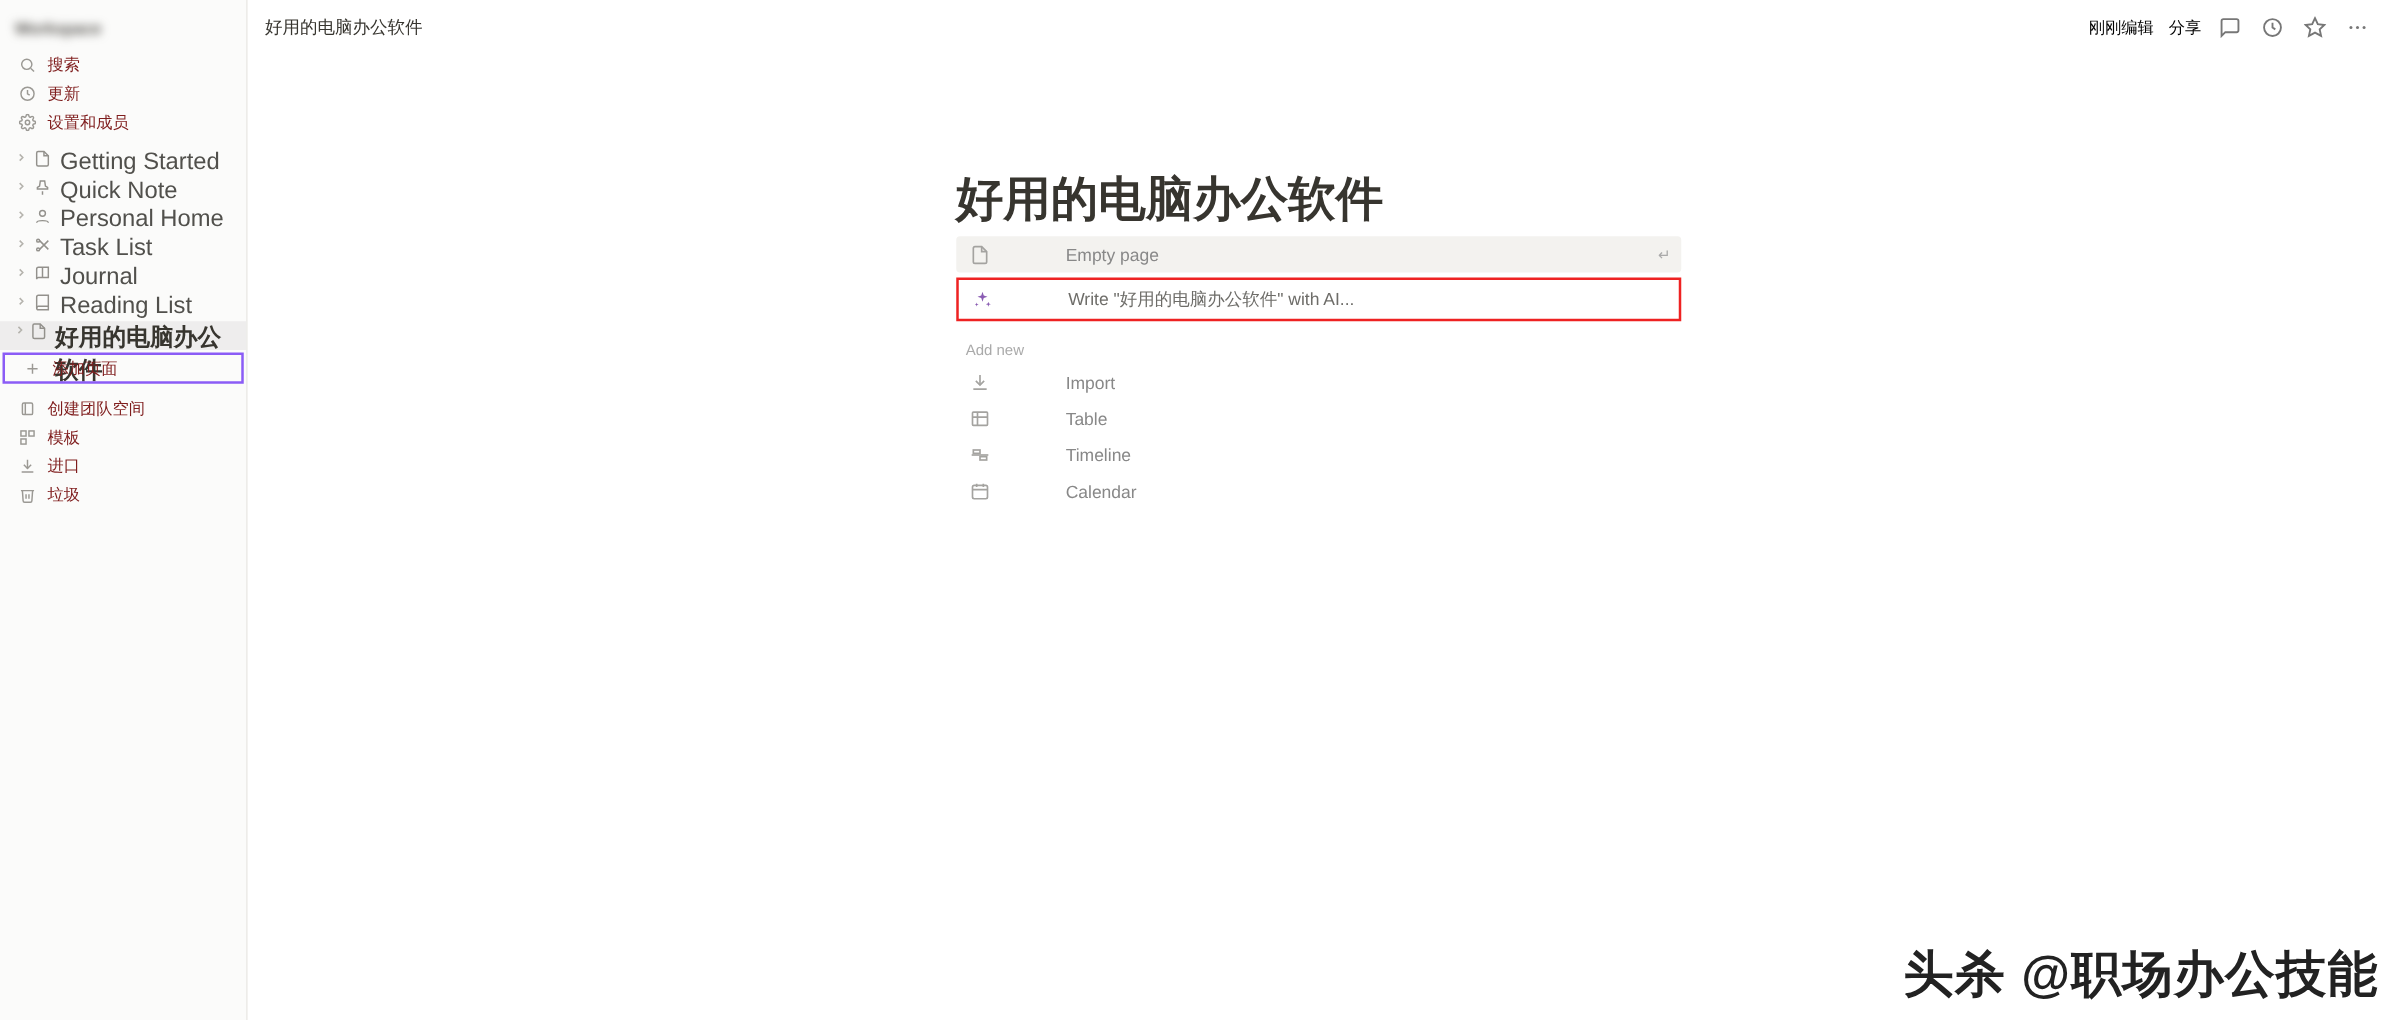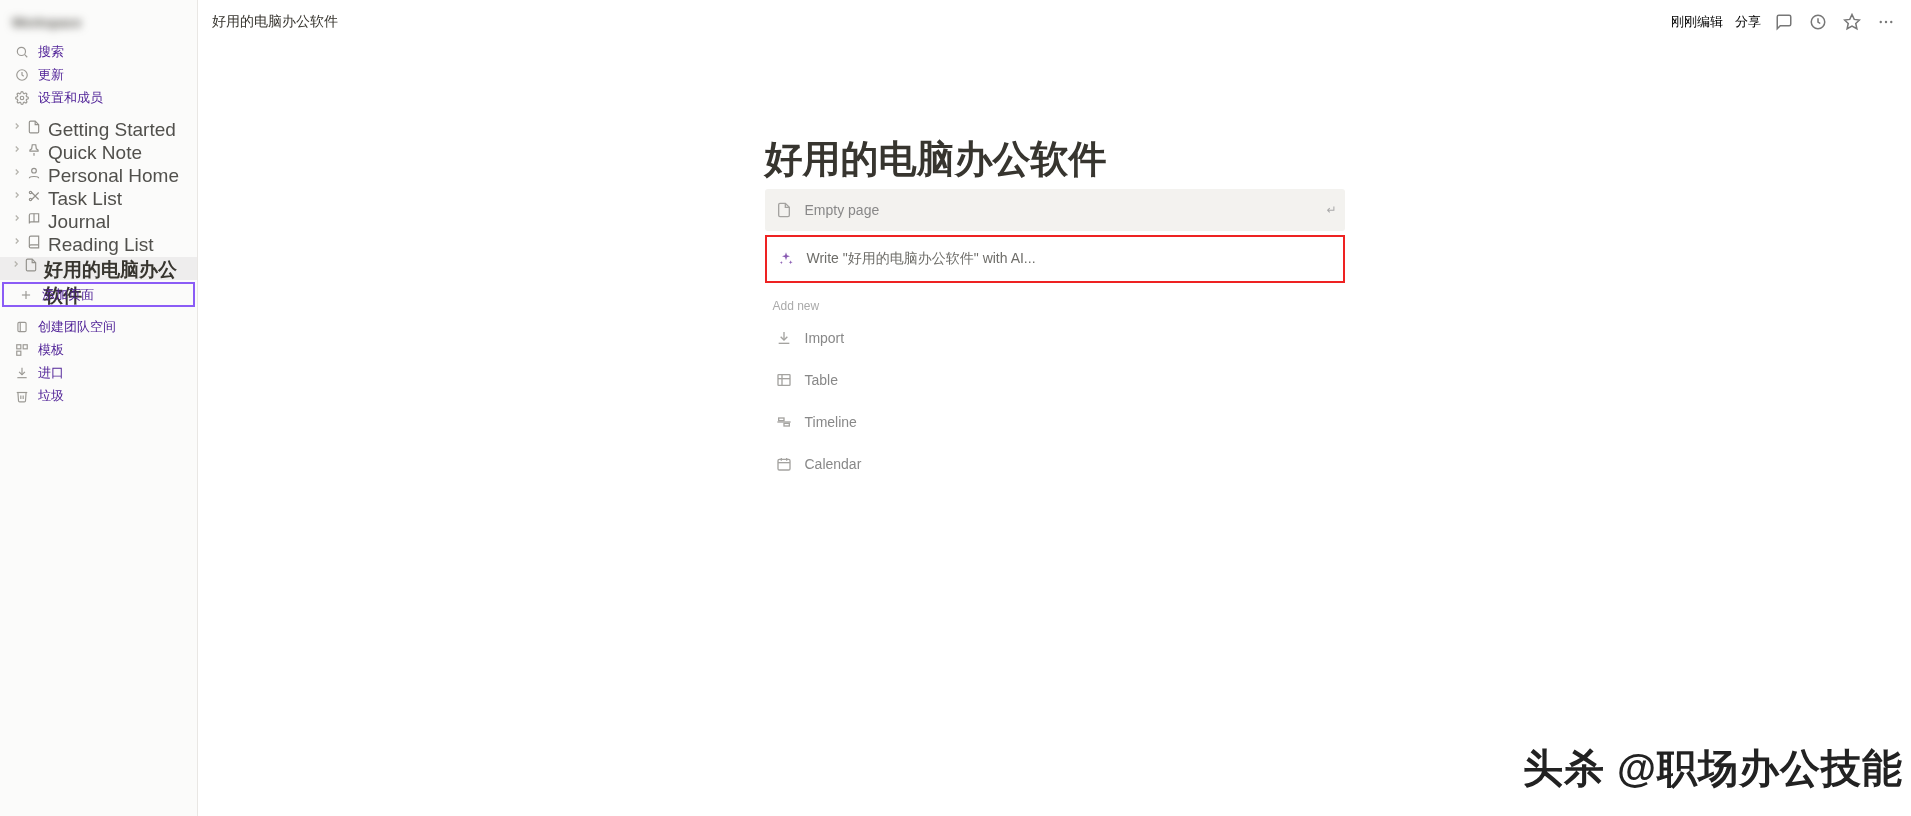--- a/index.html
+++ b/index.html
@@ -11,21 +11,21 @@
   }
   
   .sidebar{
     width:198px; min-width:198px; height:100%;
     background:#fbfbfa; border-right:1px solid #e9e7e4;
     display:flex; flex-direction:column; padding-top:4px;
     color:#52504a;
   }
   .sb-item{
     display:flex; align-items:center; height:23px;
-    padding:0 10px 0 14px; cursor:pointer; font-size:13px; color:#4c1d95;
+    padding:0 10px 0 14px; cursor:pointer; font-size:13px; color:#7f1d1d;
   }
   .sb-item .ic{ width:16px; height:16px; margin-right:8px; display:flex; align-items:center; justify-content:center; color:#9b9994; }
   .sb-head{ height:36px; display:flex; align-items:center; padding:0 12px; font-weight:600; color:#55534e; font-size:13px; filter:blur(4px);}
   .sb-group{ margin-top:10px; }
   .page-row{
     display:flex; align-items:flex-start; height:23px; padding:0 6px 0 10px;
     cursor:pointer; font-size:19px; color:#51504c;
   }
   .page-row .chevron{ width:14px; height:14px; display:flex; align-items:center; justify-content:center; color:#b5b3ad; margin-right:2px;}
   .page-row .picon{ width:16px; height:16px; margin-right:6px; display:flex; align-items:center; justify-content:center; color:#93918c;}
@@ -49,36 +49,36 @@
   .content{
     flex:1; display:flex; justify-content:center; overflow:auto;
   }
   .page{
     width:580px; padding-top:90px;
   }
   .page-title{
     font-size:38px; font-weight:700; color:#37352f; margin-bottom:4px;
   }
   .opt{
-    display:flex; align-items:center; height:42px; padding:0 8px;
-    color:#888; font-size:14px; cursor:pointer; border-radius:3px;
+    display:flex; align-items:center; height:29px; padding:0 8px;
+    color:#888; font-size:14px; cursor:pointer; border-radius:3px;gap:48px;
   }
   .opt .oic{ width:22px; height:18px; margin-right:10px; display:flex; align-items:center; justify-content:center; color:#a4a3a0;}
   .opt.empty{ background:#f3f2ef; }
   .opt.empty .enter{ margin-left:auto; font-size:12px; color:#aaa; }
   .opt.ai{ color:#6e6d69; }
   .opt.ai .oic{ color:#8a5cb3; }
   .red-wrap{ border:2px solid #e22; padding:1px 0; margin:4px 0;}
   .section-lbl{
     font-size:12px; color:#aaa; margin:16px 0 4px 8px;
   }
 
   
   .wm{
-    position:absolute; right:8px; bottom:20px; font-size:40px; font-weight:700;
+    position:absolute; right:8px; bottom:9px; font-size:40px; font-weight:700;
     color:#222; letter-spacing:1px; pointer-events:none;
     font-family:"Microsoft YaHei",sans-serif;
   }
 
   svg{ display:block; }
 </style>
 </head>
 <body>
 
 <aside class="sidebar">

